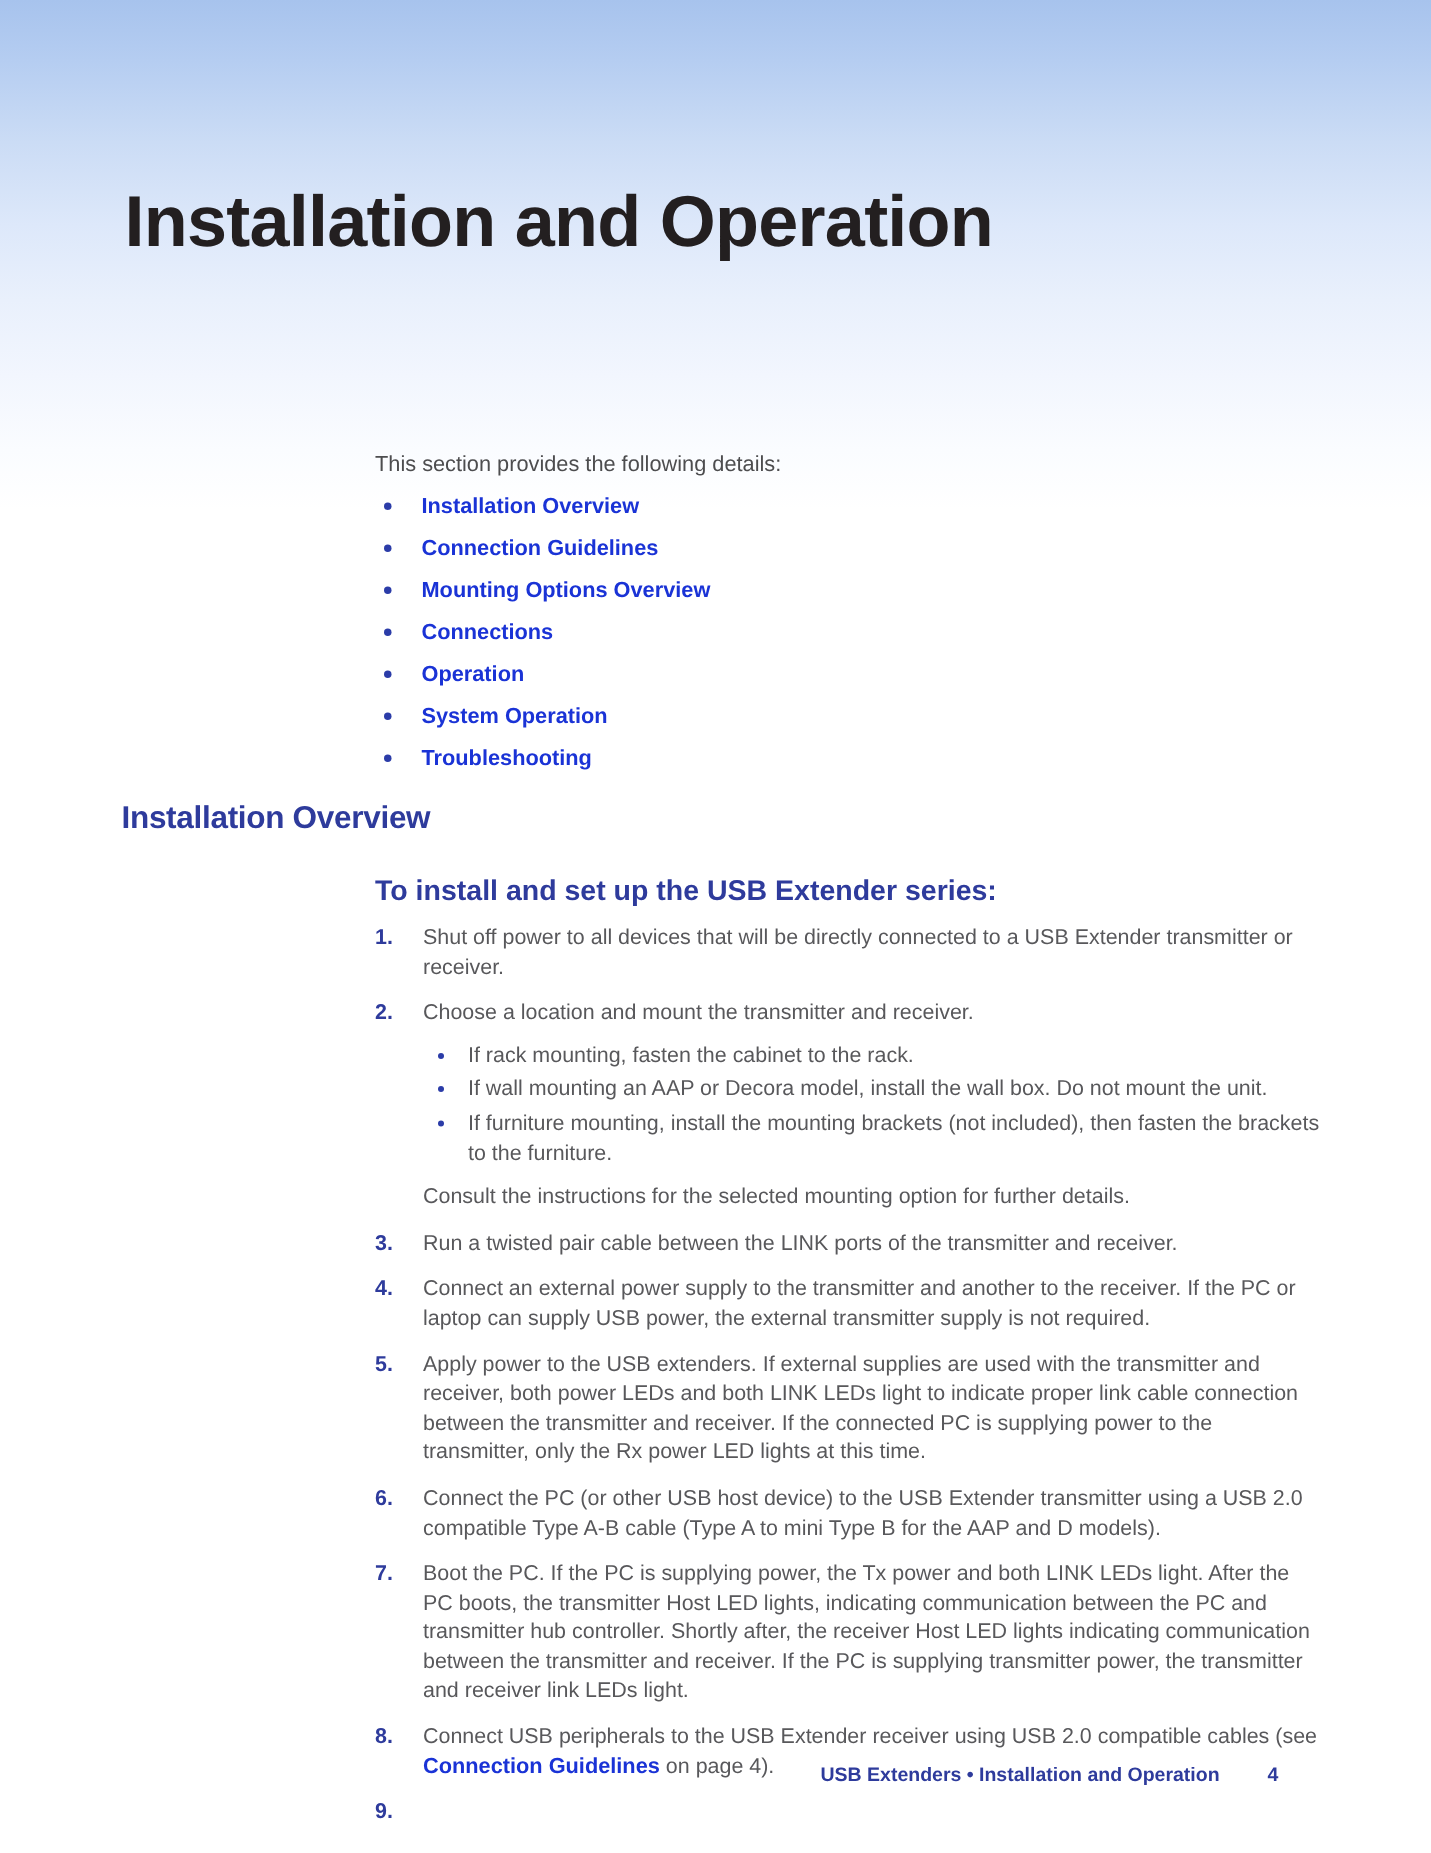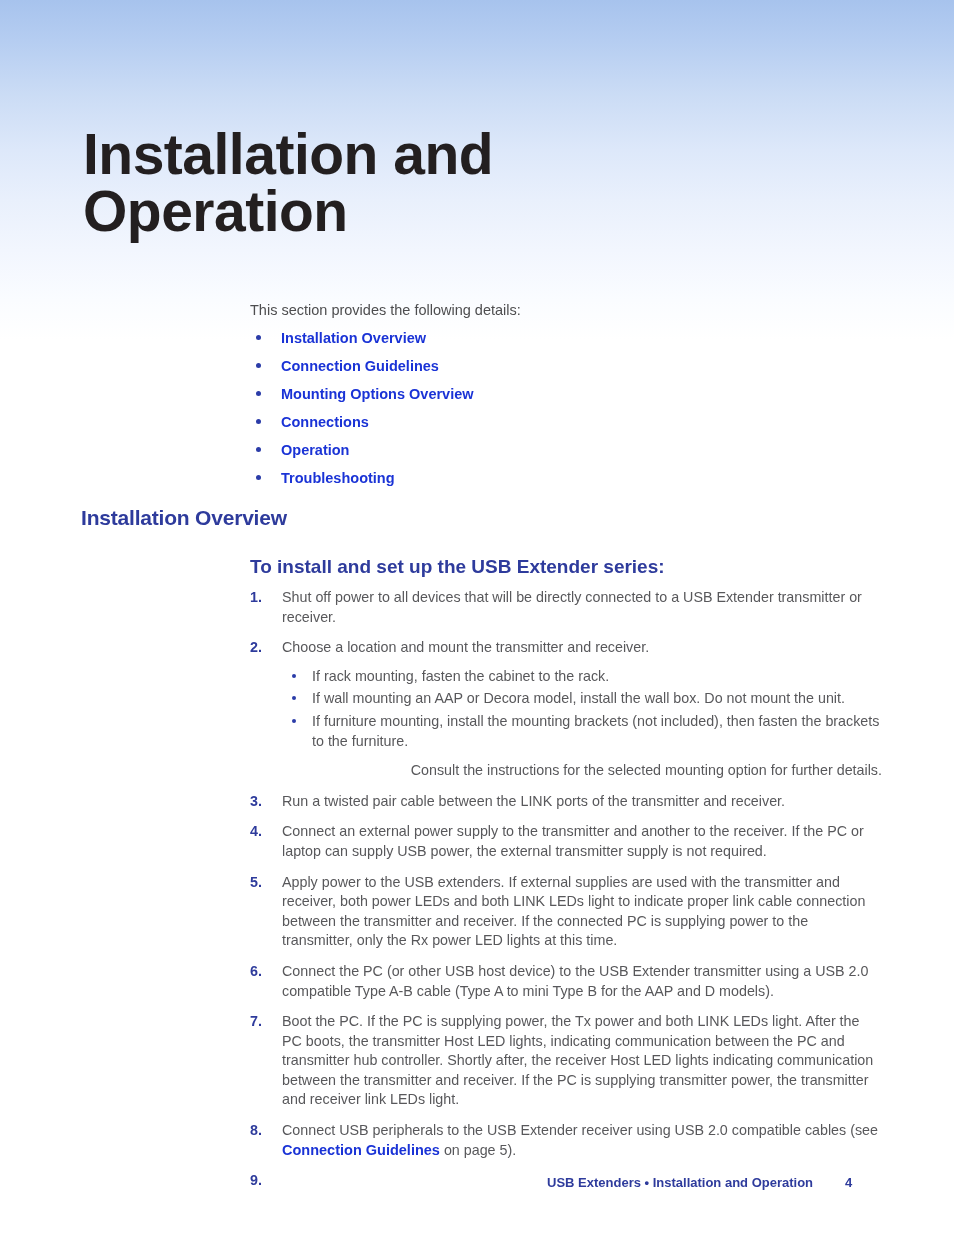--- a/index.html
+++ b/index.html
@@ -29,21 +29,21 @@
         #ffffff 340px,
         #ffffff 100%);
   }
 
   
   .doc-title {
     position: absolute;
     left: 83px;
     top: 88px;
     width: 640px;
-    font-size: 57px;
+    font-size: 48px;
     font-weight: bold;
     line-height: 57px;
     color: #231f20;
     letter-spacing: -0.5px;
   }
 
   
   .content {
     position: absolute;
     left: 81px;
@@ -154,21 +154,20 @@
     width: 4px;
     height: 4px;
     border-radius: 50%;
     background: #2b3ca8;
   }
   .trailing-note {
     margin-top: 10px;
     font-size: 14.3px;
     line-height: 19.6px;
     color: #58585b;
-    text-align: right;
   }
 
   
   .footer {
     position: absolute;
     left: 0;
     top: 1175px;
     width: 954px;
     height: 24px;
   }
@@ -201,20 +200,21 @@
     <div class="body-col">
 
       <p class="intro-line">This section provides the following details:</p>
 
       <ul class="link-list" id="toc-list">
           <li><span class="bullet"></span><span class="link-blue">Installation Overview</span></li>
           <li><span class="bullet"></span><span class="link-blue">Connection Guidelines</span></li>
           <li><span class="bullet"></span><span class="link-blue">Mounting Options Overview</span></li>
           <li><span class="bullet"></span><span class="link-blue">Connections</span></li>
           <li><span class="bullet"></span><span class="link-blue">Operation</span></li>
+          <li><span class="bullet"></span><span class="link-blue">System Operation</span></li>
           <li><span class="bullet"></span><span class="link-blue">Troubleshooting</span></li>
         </ul>
 
     </div>
 
     <h2 class="section-heading">Installation Overview</h2>
 
     <div class="body-col">
       <h3 class="sub-heading">To install and set up the USB Extender series:</h3>
       <ol class="steps" id="steps-list">
@@ -222,21 +222,21 @@
           <li><span class="num">2.</span><span>Choose a location and mount the transmitter and receiver.</span><ul class="sub-bullets">
               <li><span class="sbullet"></span><span>If rack mounting, fasten the cabinet to the rack.</span></li>
               <li><span class="sbullet"></span><span>If wall mounting an AAP or Decora model, install the wall box. Do not mount the unit.</span></li>
               <li><span class="sbullet"></span><span>If furniture mounting, install the mounting brackets (not included), then fasten the brackets to the furniture.</span></li>
             </ul><div class="trailing-note">Consult the instructions for the selected mounting option for further details.</div></li>
           <li><span class="num">3.</span><span>Run a twisted pair cable between the LINK ports of the transmitter and receiver.</span></li>
           <li><span class="num">4.</span><span>Connect an external power supply to the transmitter and another to the receiver. If the PC or laptop can supply USB power, the external transmitter supply is not required.</span></li>
           <li><span class="num">5.</span><span>Apply power to the USB extenders. If external supplies are used with the transmitter and receiver, both power LEDs and both LINK LEDs light to indicate proper link cable connection between the transmitter and receiver. If the connected PC is supplying power to the transmitter, only the Rx power LED lights at this time.</span></li>
           <li><span class="num">6.</span><span>Connect the PC (or other USB host device) to the USB Extender transmitter using a USB 2.0 compatible Type A-B cable (Type A to mini Type B for the AAP and D models).</span></li>
           <li><span class="num">7.</span><span>Boot the PC. If the PC is supplying power, the Tx power and both LINK LEDs light. After the PC boots, the transmitter Host LED lights, indicating communication between the PC and transmitter hub controller. Shortly after, the receiver Host LED lights indicating communication between the transmitter and receiver. If the PC is supplying transmitter power, the transmitter and receiver link LEDs light.</span></li>
-          <li><span class="num">8.</span><span>Connect USB peripherals to the USB Extender receiver using USB 2.0 compatible cables (see </span><span class="link-blue">Connection Guidelines</span><span> on page 5).</span></li>
+          <li><span class="num">8.</span><span>Connect USB peripherals to the USB Extender receiver using USB 2.0 compatible cables (see </span><span class="link-blue">Connection Guidelines</span><span> on page 4).</span></li>
           <li><span class="num">9.</span></li>
         </ol>
     </div>
   </div>
 
   <div class="footer">
     <span class="footer-text">USB Extenders • Installation and Operation</span>
     <span class="footer-page">4</span>
   </div>
 

